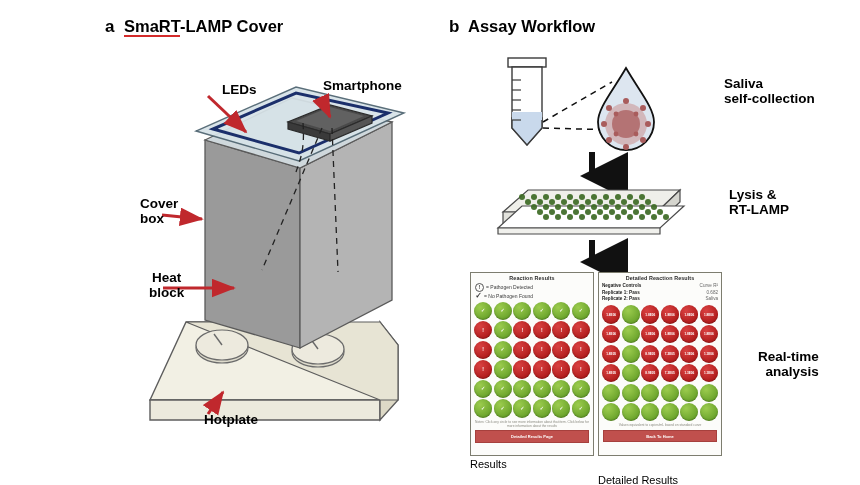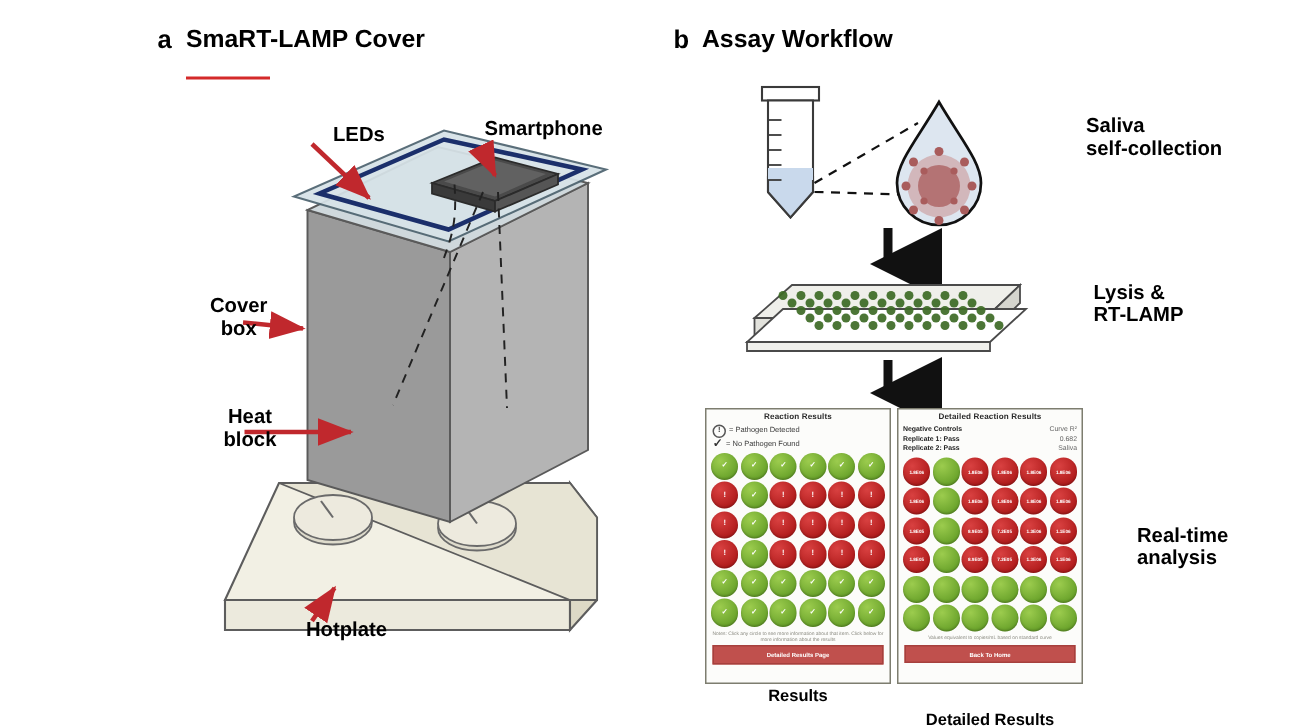--- a/index.html
+++ b/index.html
@@ -5,21 +5,21 @@
   html,body{margin:0;padding:0;}
   body{
     width:860px;height:485px;background:#ffffff;
     font-family:"Liberation Sans",sans-serif;
     position:relative;overflow:hidden;
   }
   .fig{position:absolute;inset:0;}
   .lbl{position:absolute;font-weight:bold;color:#000;line-height:1.12;white-space:pre-line;padding-left:36px;}
   .panel-letter{position:absolute;font-weight:bold;font-size:17px;color:#000;}
   .panel-title{position:absolute;font-weight:bold;font-size:16.5px;color:#000;}
-  .underline-red{border-bottom:2px solid #d42a2a;padding-bottom:16px;}
+  .underline-red{border-bottom:2px solid #d42a2a;padding-bottom:0px;}
   svg{position:absolute;left:0;top:0;overflow:visible;}
 
   
   .app{
     position:absolute;background:#fcfcfa;border:1.6px solid #7d7d6f;
     box-sizing:border-box;
   }
   .app-title{
     text-align:center;font-weight:bold;color:#2b2b2b;
     font-size:5.4px;letter-spacing:.1px;margin-top:2px;
@@ -51,21 +51,21 @@
   .well .mk{font-size:5px;font-weight:bold;color:#fff;line-height:1;}
   .note{
     font-size:3.3px;color:#8a8a80;text-align:center;
     margin:2px 3px 0 3px;line-height:1.35;
   }
   .btn{
     margin:2px 4px 3px 4px;background:#c0504d;border:1px solid #a6403d;
     color:#fff;font-size:4px;text-align:center;padding:2.6px 0;font-weight:bold;
   }
   .app-cap{
-    position:absolute;font-weight:bold;font-size:11px;color:#000;text-align:center;
+    position:absolute;font-weight:normal;font-size:11px;color:#000;
   }
 </style>
 </head>
 <body>
 
 <div class="fig">
 
   <div class="panel-letter" style="left:105px;top:17px;">a</div>
   <div class="panel-title" style="left:124px;top:17px;">
     <span class="underline-red">SmaRT</span><span>-LAMP Cover</span>
@@ -149,21 +149,21 @@
       <line x1="208" y1="96" x2="246" y2="132"></line>
       <line x1="322" y1="100" x2="330" y2="117"></line>
       <line x1="162" y1="215" x2="202" y2="219"></line>
       <line x1="163" y1="288" x2="234" y2="288"></line>
       <line x1="208" y1="414" x2="223" y2="392"></line>
     </g>
   </svg>
 
   <div class="lbl" style="left:186px;top:82px;font-size:13.5px;">LEDs</div>
   <div class="lbl" style="left:287px;top:78px;font-size:13.5px;">Smartphone</div>
-  <div class="lbl" style="left:104px;top:196px;font-size:13.5px;text-align:center;">Cover
+  <div class="lbl" style="left:104px;top:196px;font-size:13.5px;text-align:left;">Cover
 box</div>
   <div class="lbl" style="left:113px;top:270px;font-size:13.5px;text-align:center;">Heat
 block</div>
   <div class="lbl" style="left:168px;top:412px;font-size:13.5px;">Hotplate</div>
 
   <div class="panel-letter" style="left:449px;top:17px;">b</div>
   <div class="panel-title" style="left:468px;top:17px;">Assay Workflow</div>
 
   <svg width="860" height="485">
 
@@ -289,21 +289,21 @@
             <circle cx="654" cy="207" r="3"></circle>
         </g>
       </g>
     </g>
   </svg>
 
   <div class="lbl" style="left:688px;top:76px;font-size:13.5px;">Saliva
 self-collection</div>
   <div class="lbl" style="left:693px;top:187px;font-size:13.5px;">Lysis &amp;
 RT-LAMP</div>
-  <div class="lbl" style="left:722px;top:349px;font-size:13.5px;">Real-time
+  <div class="lbl" style="left:722px;top:349px;font-size:13.5px;text-align:right;">Real-time
 analysis</div>
 
   <div class="app" style="left:470px;top:272px;width:124px;height:184px;">
     <div class="app-title">Reaction Results</div>
     <div class="legend">
       <div class="legend-row">
         <span class="legend-ico">!</span>
         <span>= Pathogen Detected</span>
       </div>
       <div class="legend-row">

